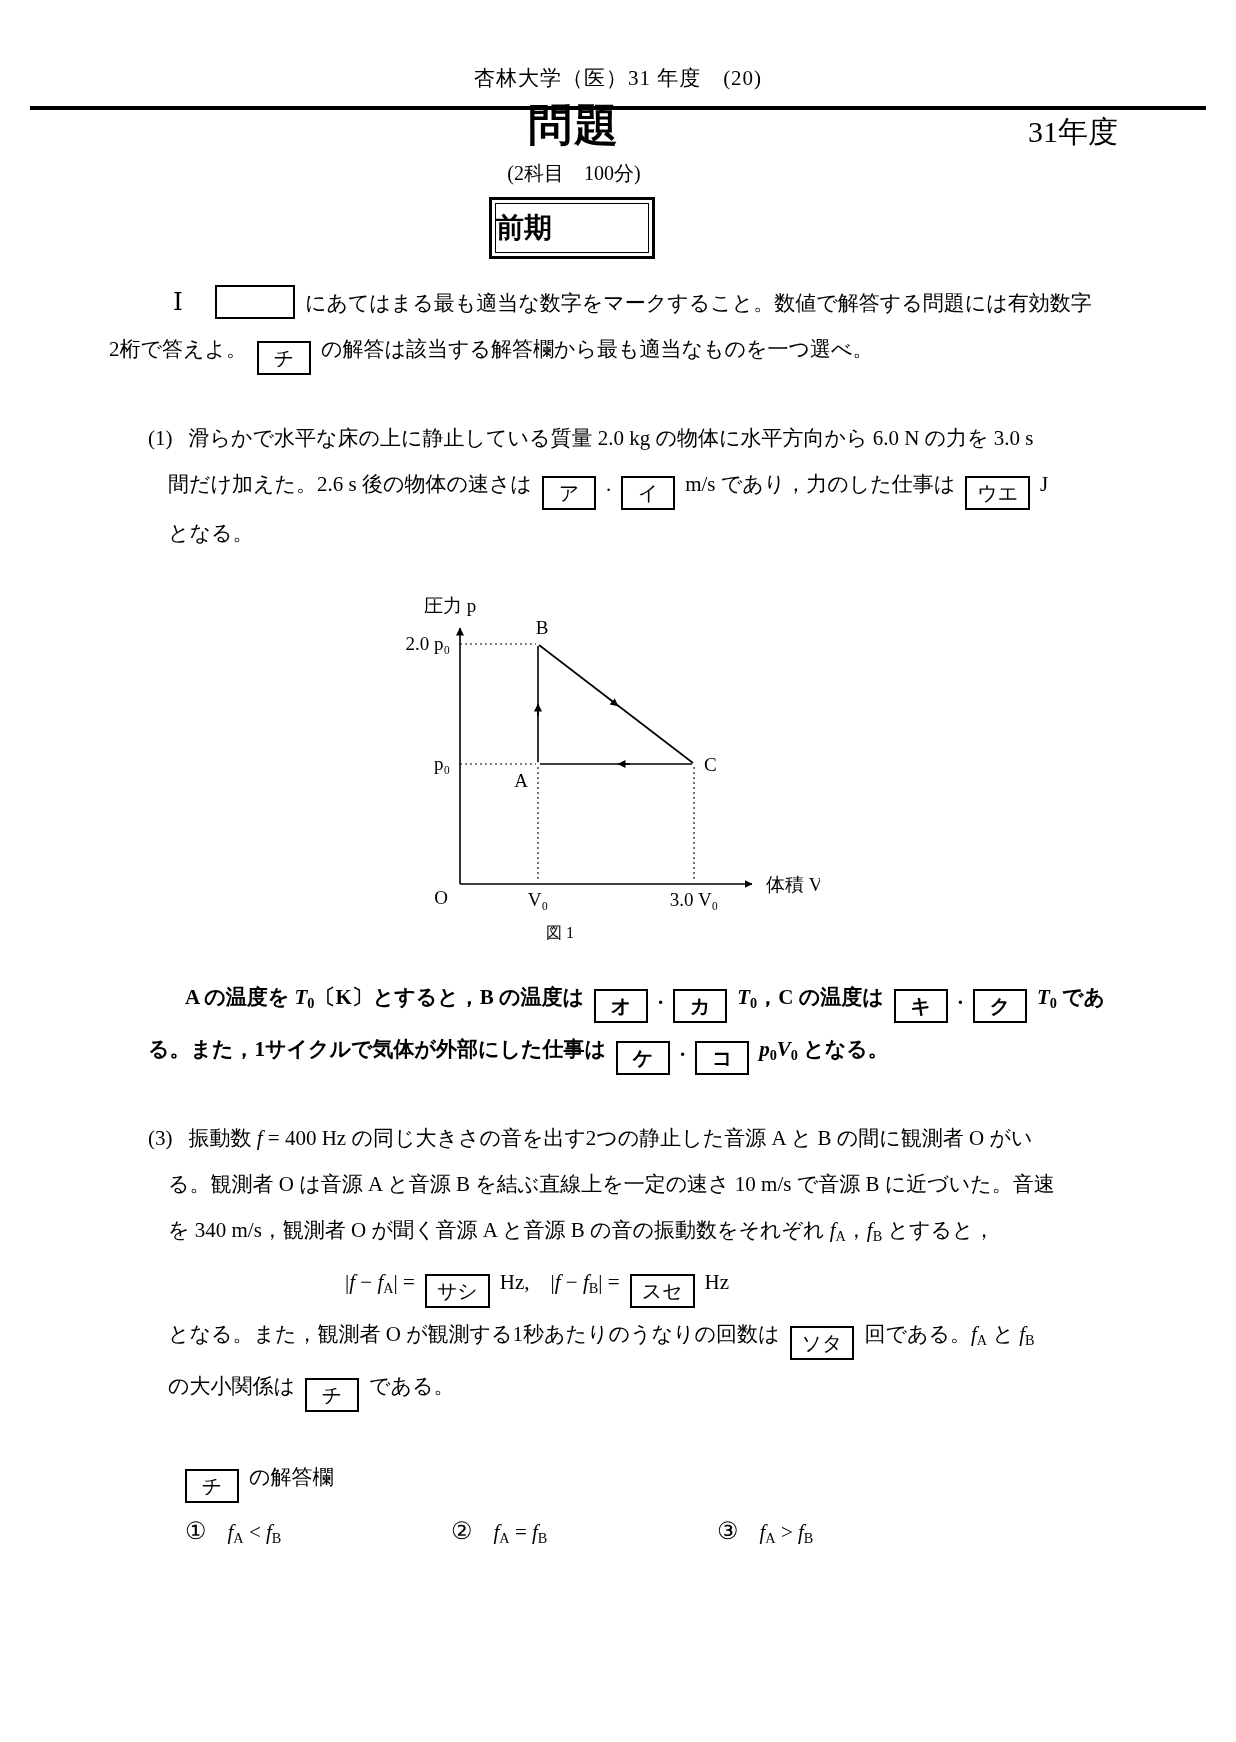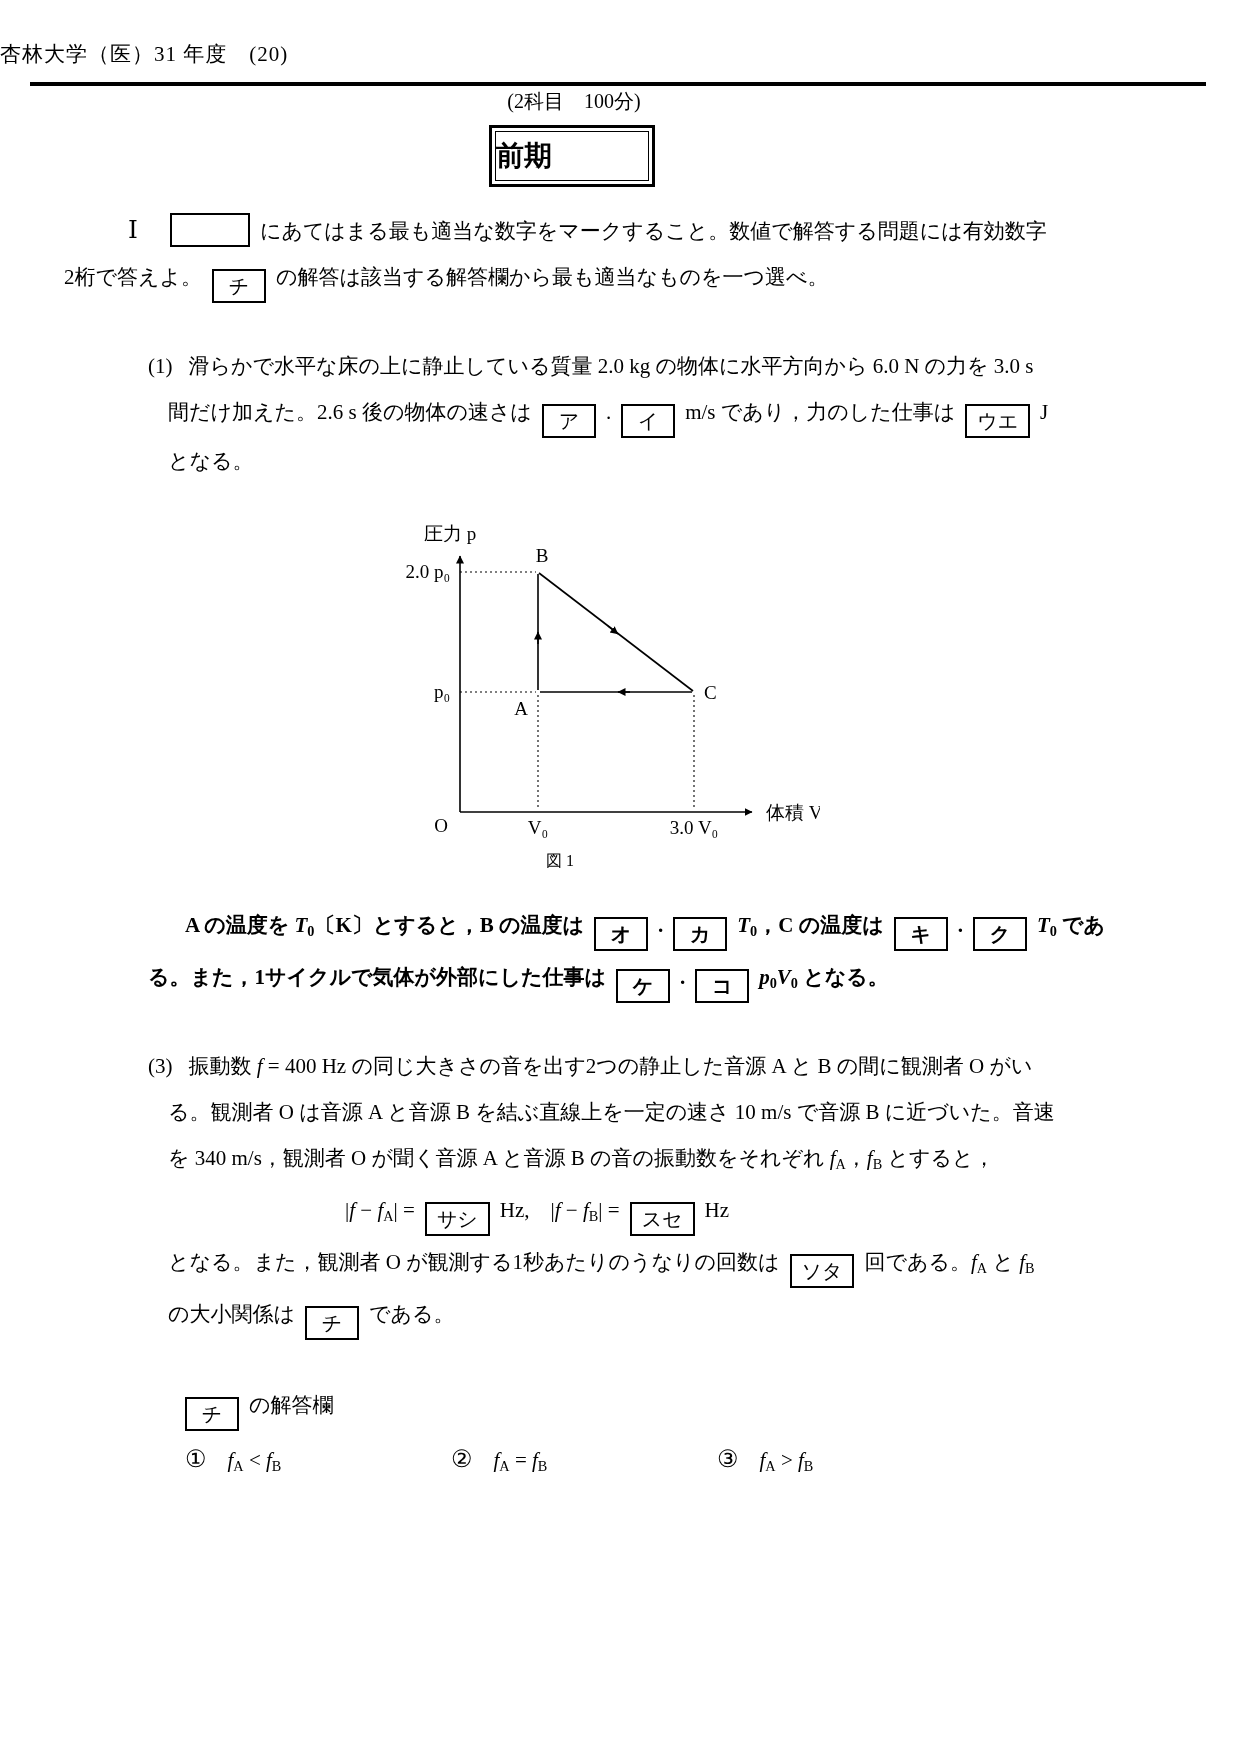--- a/index.html
+++ b/index.html
@@ -4,21 +4,21 @@
 <style>
   html,body{margin:0;padding:0;background:#ffffff;}
   .page{
     position:relative;
     width:1236px;height:1742px;
     background:#ffffff;color:#000;
     overflow:hidden;
     font-family:"Liberation Serif","DejaVu Serif",serif;
     font-size:21px;
   }
-  .top-header{padding-top:40px;text-align:left;font-size:21px;letter-spacing:1px;}
+  .top-header{padding-top:64px;text-align:center;font-size:21px;letter-spacing:1px;}
   .top-rule{border-top:4px solid #000;margin:14px 30px 0 30px;height:0;}
 
   .subject{margin:26px 0 0 112px;font-size:46px;font-weight:600;letter-spacing:4px;}
   .title-row{position:relative;margin-top:-14px;height:62px;text-align:center;}
   .exam-title{display:inline-block;font-size:44px;font-weight:600;position:relative;left:-44px;letter-spacing:2px;}
   .year{position:absolute;right:118px;top:16px;font-size:30px;}
   .subtitle{text-align:center;font-size:20px;margin-top:2px;position:relative;left:-44px;}
   .term-box{
     width:152px;margin:16px auto 0;position:relative;left:-46px;
     text-align:left;font-size:28px;font-weight:600;padding:5px 0;
@@ -28,21 +28,21 @@
   .line{line-height:46px;min-height:46px;white-space:nowrap;}
   .line span{white-space:pre;}
   .ml128{margin-left:128px;}
   .ml148{margin-left:148px;}
   .ml150{margin-left:64px;}
   .ml168{margin-left:168px;}
   .ml175{margin-left:175px;}
   .ml185{margin-left:185px;}
   .ml345{margin-left:345px;}
 
-  .block-intro{margin-top:26px;}
+  .block-intro{margin-top:26px;padding-left:45px;}
   .block-q1{margin-top:40px;}
   .block-q2{margin-top:42px;}
   .block-q2b{margin-top:30px;font-weight:bold;}
   .block-q3{margin-top:36px;}
   .block-ans{margin-top:42px;}
 
   .ansbox{
     display:inline-block;box-sizing:border-box;
     border:2px solid #000;min-width:54px;height:34px;line-height:31px;
     padding:0 10px;margin:0 10px;text-align:center;font-size:20px;
@@ -62,20 +62,24 @@
 </style>
 </head>
 <body>
 
 <div class="page">
 
   <div class="top-header">杏林大学（医）31 年度　(20)</div>
   <div class="top-rule"></div>
 
 
+  <div class="title-row">
+    <div class="exam-title">問題</div>
+    <div class="year">31年度</div>
+  </div>
   <div class="subtitle">(2科目　100分)</div>
   <div class="term-box">
     <span>前期</span>
   </div>
 
   <div class="block-intro">
     <div class="line ml128"><span class="rnum">Ⅰ</span><span class="ansbox" style="min-width: 80px;"></span><span>にあてはまる最も適当な数字をマークすること。数値で解答する問題には有効数字</span></div>
     <div class="line ml150"><span>2桁で答えよ。</span><span class="ansbox">チ</span><span>の解答は該当する解答欄から最も適当なものを一つ選べ。</span></div>
   </div>
 

